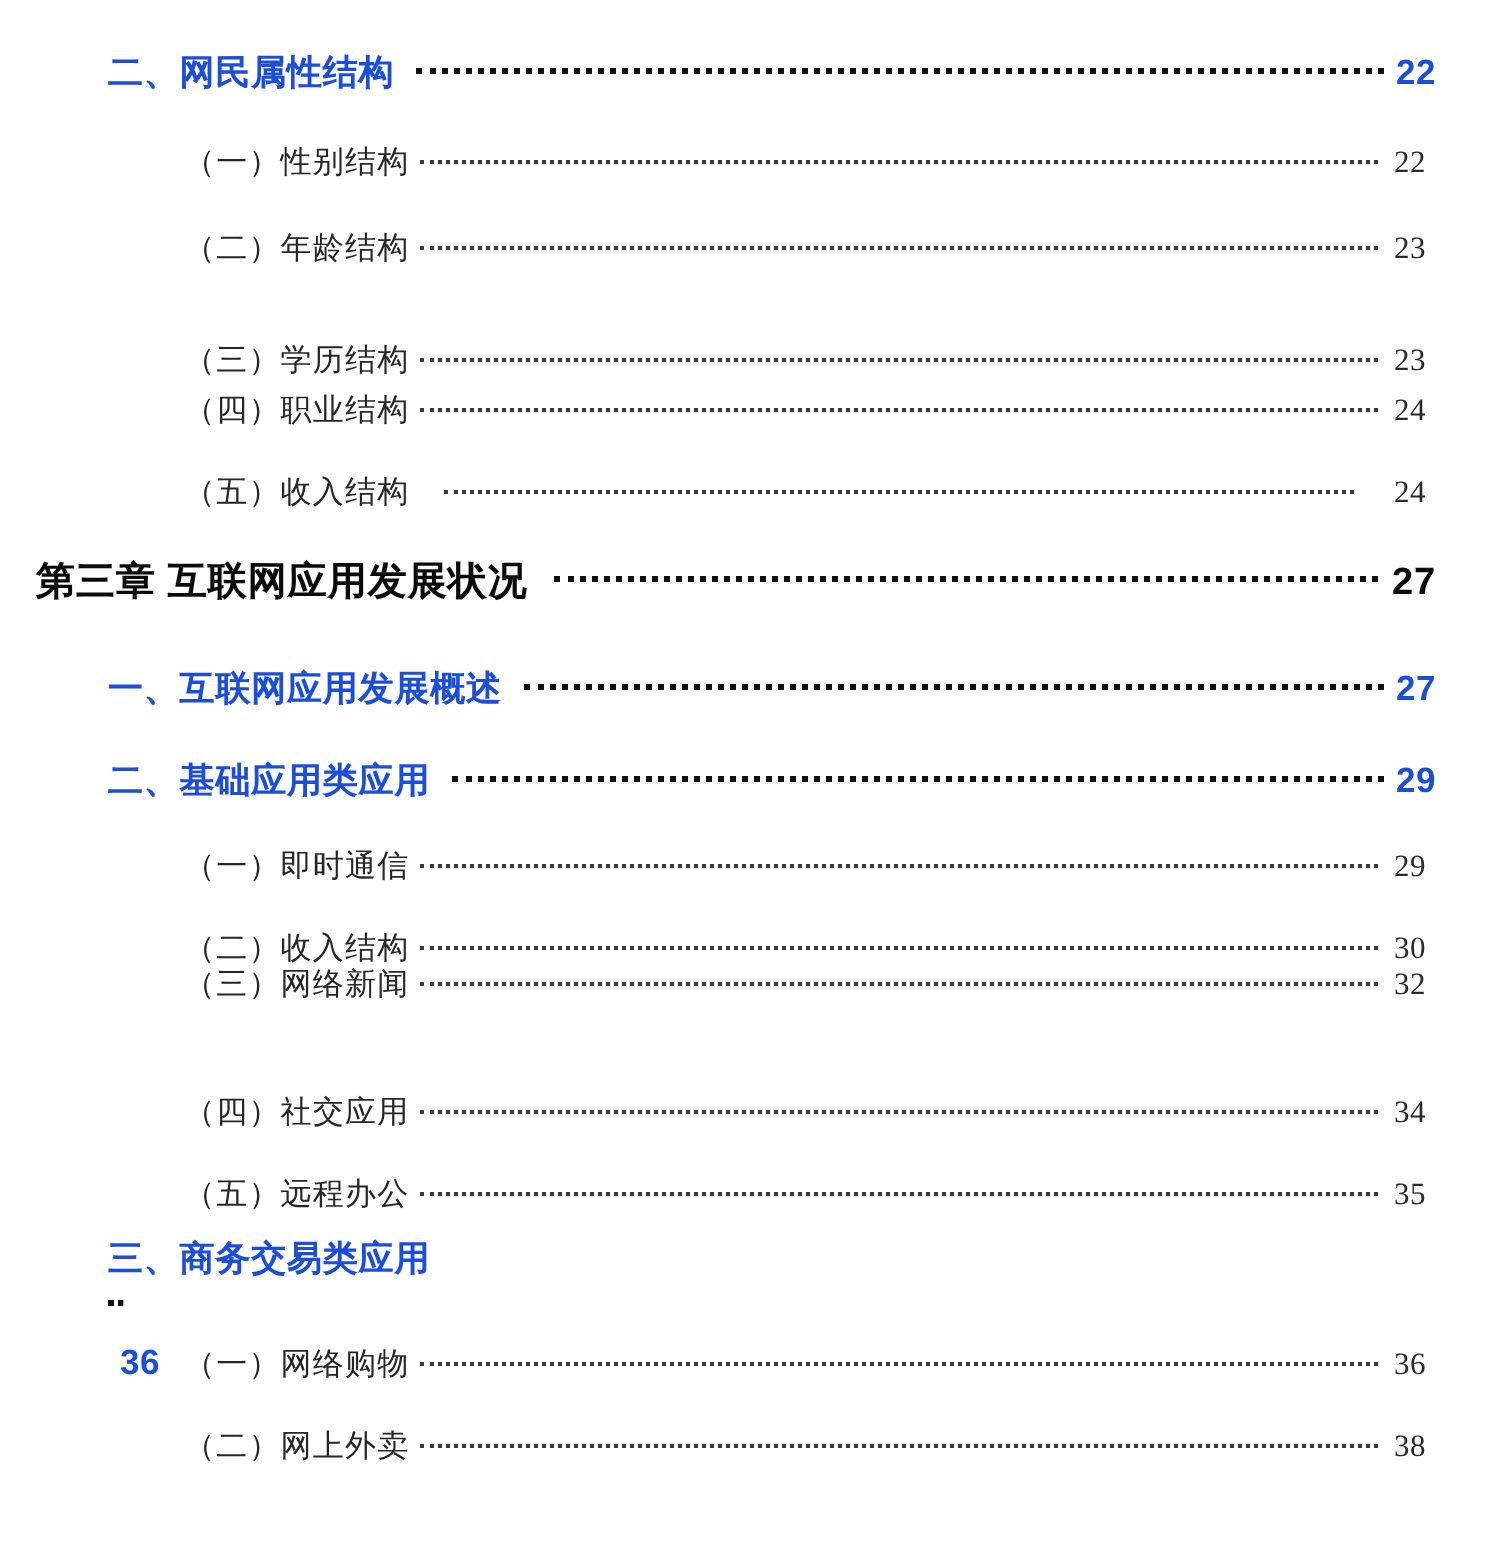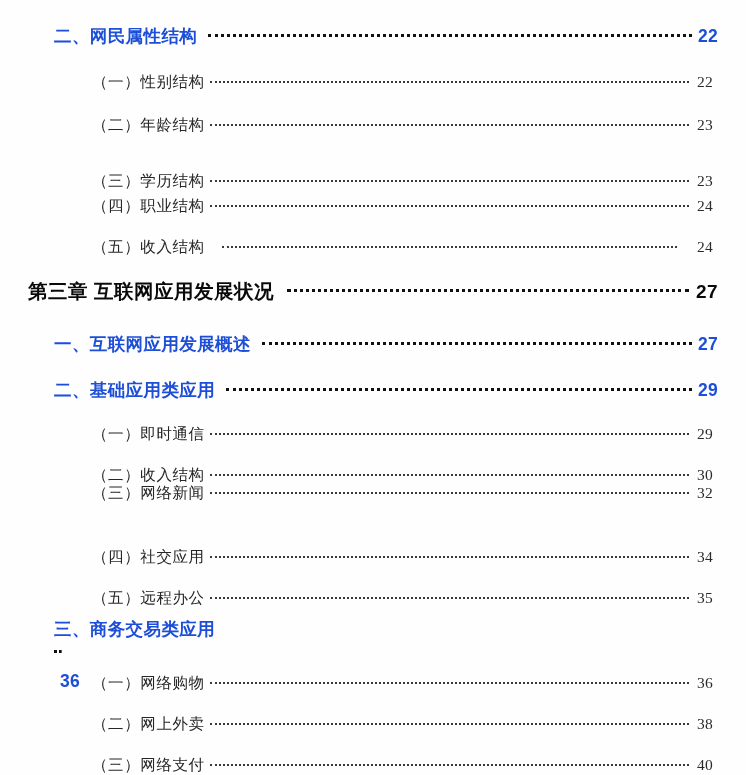--- a/index.html
+++ b/index.html
@@ -54,21 +54,21 @@
 
   .toc-page-num {
     flex: 0 0 auto;
     text-align: center;
     white-space: nowrap;
     margin-top: 12px;
   }
 
   
   .lvl-chapter {
-    left: 28px;
+    left: 18px;
     right: 26px;
     font-family: "Liberation Sans", "DejaVu Sans", sans-serif;
     font-weight: 700;
     font-size: 19.5px;
     color: #0a0a0a;
     letter-spacing: 0.4px;
   }
   .lvl-chapter .toc-title { padding-right: 13px; letter-spacing: 0.5px; }
   .lvl-chapter .toc-leader { height: 1em; }
   .lvl-chapter .toc-leader::before {
@@ -210,18 +210,13 @@
     <div class="toc-row lvl-sub" style="top: 662px;">
       <span class="toc-title">（一）网络购物</span>
       <span class="toc-leader"></span>
       <span class="toc-page-num">36</span>
     </div>
     <div class="toc-row lvl-sub" style="top: 703px;">
       <span class="toc-title">（二）网上外卖</span>
       <span class="toc-leader"></span>
       <span class="toc-page-num">38</span>
     </div>
-    <div class="toc-row lvl-sub" style="top: 744px;">
-      <span class="toc-title">（三）网络支付</span>
-      <span class="toc-leader"></span>
-      <span class="toc-page-num">40</span>
-    </div>
   </div>
 
 </body></html>

